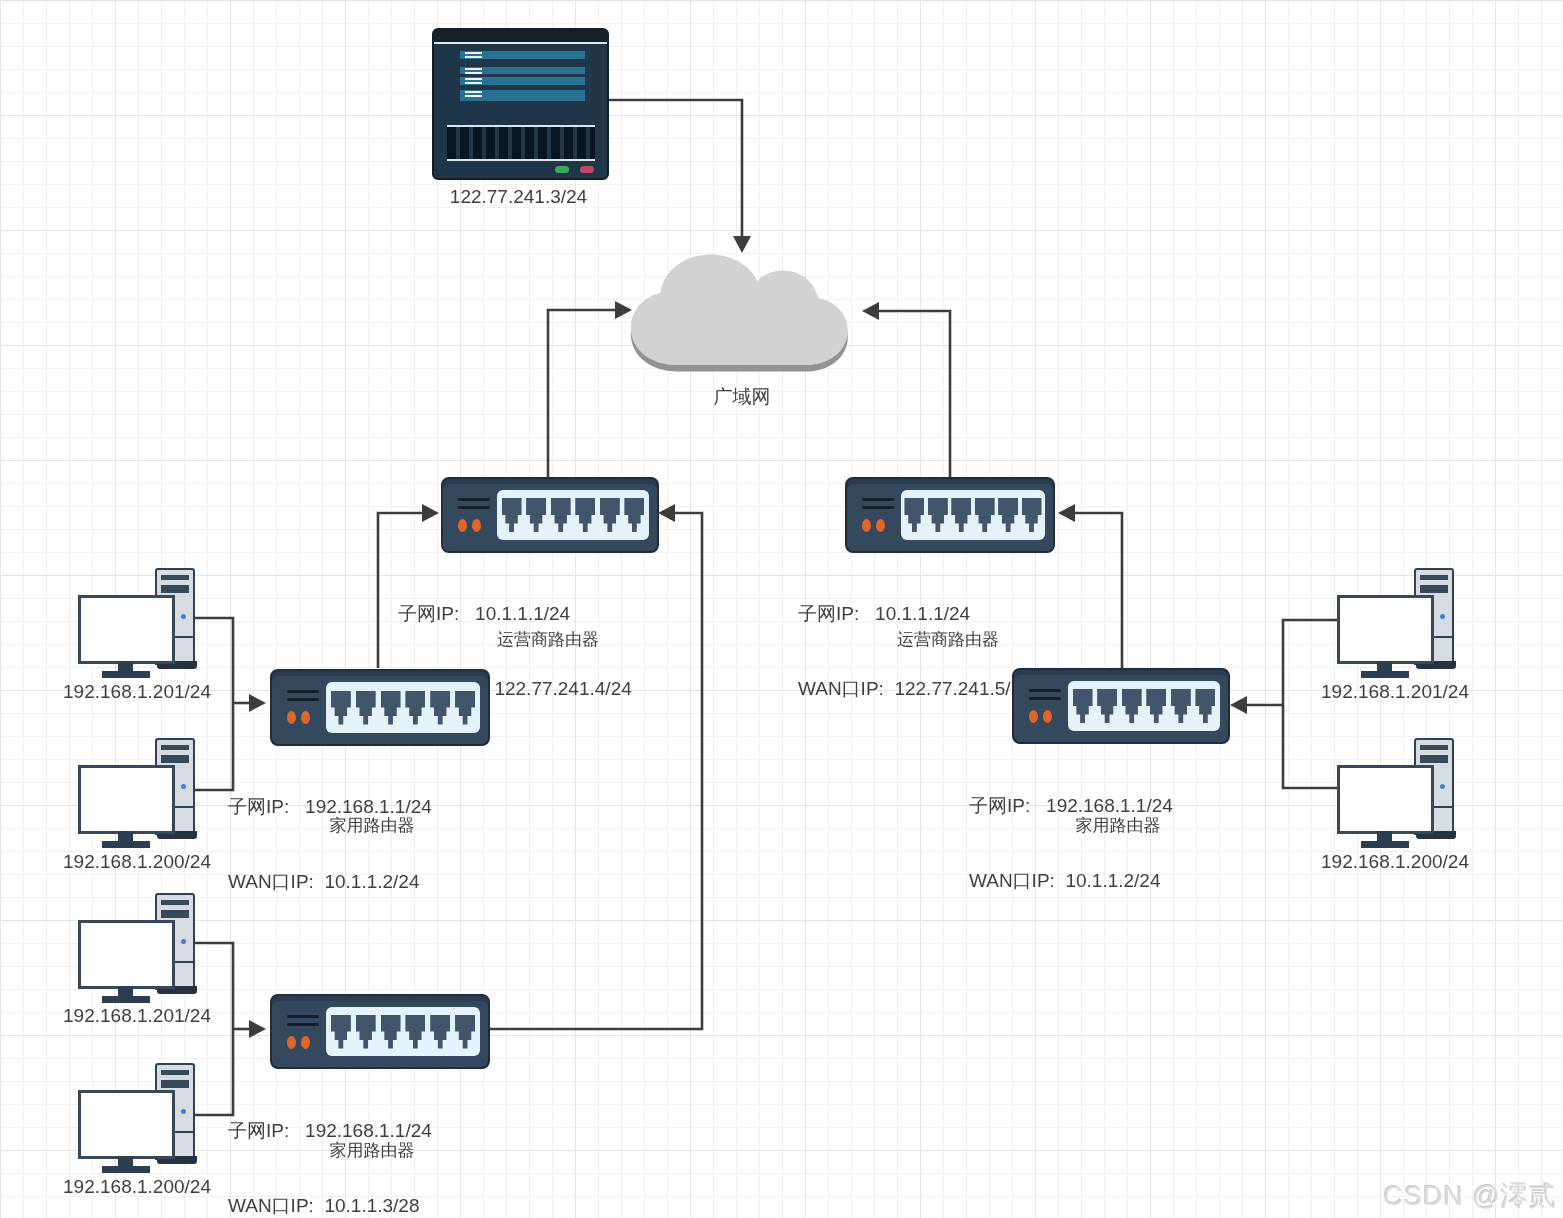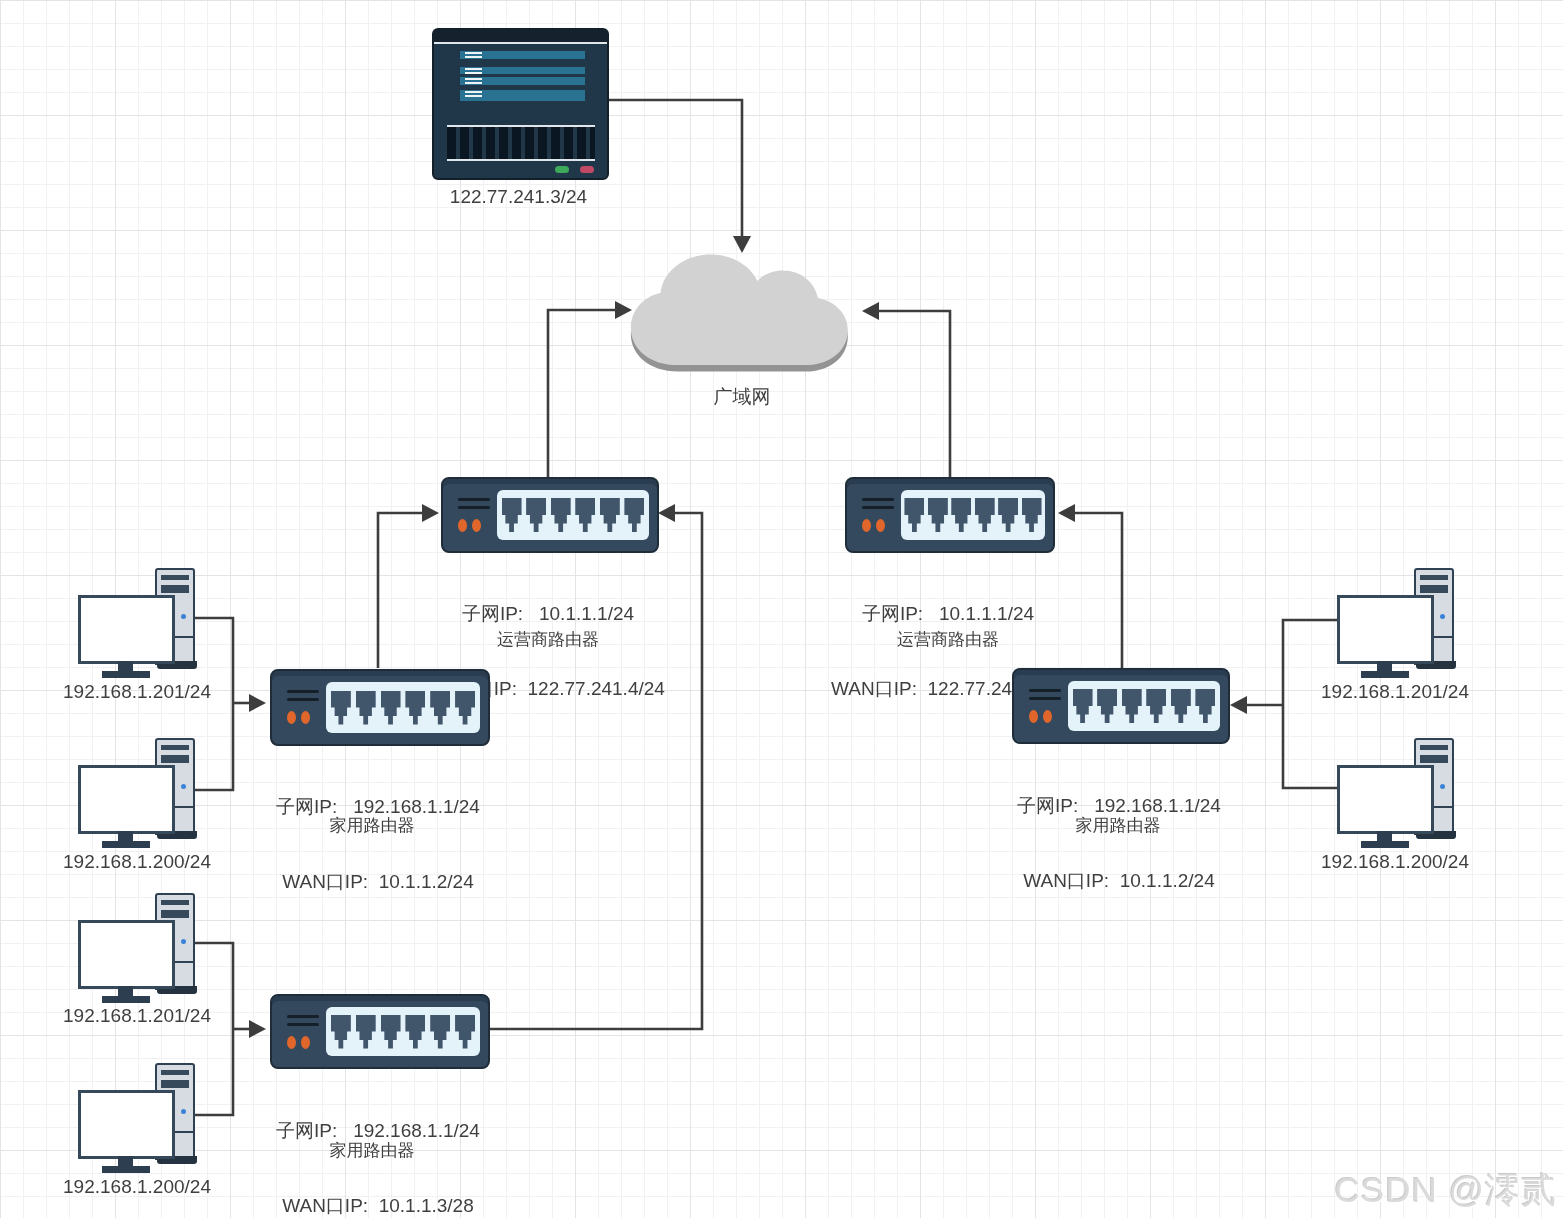--- a/index.html
+++ b/index.html
@@ -55,23 +55,23 @@
   .pc .t-bar2{position:absolute;left:4px;right:4px;top:15px;height:8px;background:#374a5c;}
   .pc .t-dot{position:absolute;right:7px;top:44px;width:5px;height:5px;border-radius:50%;background:#3b82d6;}
   .pc .t-split{position:absolute;left:0;right:0;top:66px;height:2px;background:#2f4152;}
   .pc .t-base{position:absolute;right:-2px;top:93px;width:40px;height:8px;background:#24333f;border-radius:0 0 3px 3px;}
   .pc .monitor{position:absolute;left:0;top:27px;width:91px;height:63px;background:#ffffff;border:3px solid #36495a;z-index:2;}
   .pc .m-neck{position:absolute;left:40px;top:93px;width:15px;height:10px;background:#2c3e50;z-index:2;}
   .pc .m-base{position:absolute;left:24px;top:103px;width:48px;height:7px;background:#2c3e50;z-index:2;}
 
   
   .ip-label{position:absolute;z-index:2;font-size:19px;text-align:center;white-space:pre;color:#3f3f3f;}
-  .router-info{position:absolute;z-index:2;font-size:19px;line-height:25px;text-align:center;white-space:pre;color:#3f3f3f;}
+  .router-info{position:absolute;z-index:2;font-size:19px;line-height:25px;white-space:pre;color:#3f3f3f;}
   .cn-label{position:absolute;z-index:2;font-size:17px;text-align:center;color:#3f3f3f;}
-  #watermark{position:absolute;right:6px;bottom:4px;z-index:3;font-size:35px;color:#dadada;
+  #watermark{position:absolute;right:6px;bottom:4px;z-index:3;font-size:27px;color:#dadada;
       text-shadow:1px 1px 0 #ffffff,-1px -1px 0 #c9c9c9;letter-spacing:1px;}
 </style>
 </head>
 <body>
 
 <div id="canvas">
 
   <svg id="connectors" width="1563" height="1218" viewBox="0 0 1563 1218">
     <path d="M605 100 H742 V237"></path>
     <polygon points="733,236 751,236 742,253"></polygon>

